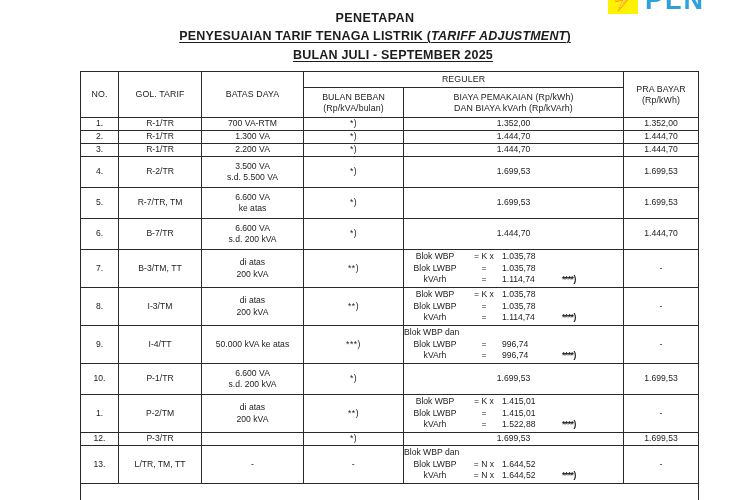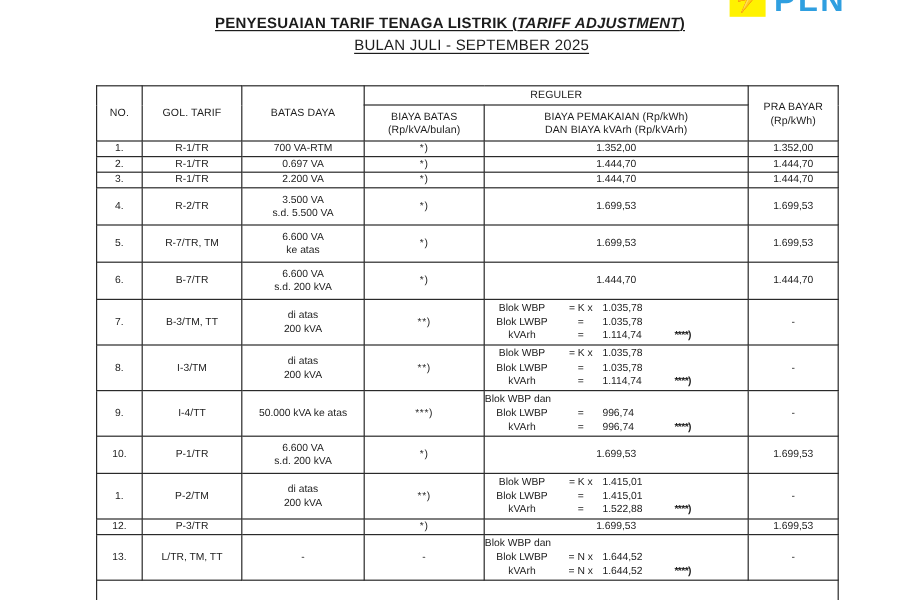--- a/index.html
+++ b/index.html
@@ -72,21 +72,21 @@
   }
   .title-2 .u {
     text-decoration: underline;
     text-underline-offset: 2px;
   }
   .title-2 .ital {
     font-style: italic;
   }
   .title-3 {
     font-size: 12.5px;
-    font-weight: normal;
+    font-weight: bold;
     letter-spacing: 0.2px;
     line-height: 18px;
     padding-left: 36px;
   }
   .title-3 .u {
     text-decoration: underline;
     text-underline-offset: 2px;
   }
 
   
@@ -159,20 +159,21 @@
 
 <div class="logo-wrap">
   <div class="logo-badge">
 
     <span class="bolt">⚡</span>
   </div>
   <div class="logo-text">PLN</div>
 </div>
 
 <div class="titles">
+  <div class="title-1">PENETAPAN</div>
   <div class="title-2"><span class="u"><span>PENYESUAIAN TARIF TENAGA LISTRIK (</span><span class="ital">TARIFF ADJUSTMENT</span><span>)</span></span></div>
   <div class="title-3"><span class="u">BULAN JULI - SEPTEMBER 2025</span></div>
 </div>
 
 <div class="table-wrap">
   <table class="tarif">
     <colgroup>
       <col class="col-no">
         <col class="col-gol">
         <col class="col-batas">
@@ -186,42 +187,42 @@
         <th rowspan="2">GOL. TARIF</th>
         <th rowspan="2">BATAS DAYA</th>
         <th colspan="2">REGULER</th>
         <th rowspan="2">
           <div>PRA BAYAR</div>
           <div>(Rp/kWh)</div>
         </th>
       </tr>
       <tr class="h-sub">
         <th>
-          <div>BIAYA BATAS</div>
+          <div>BULAN BEBAN</div>
           <div>(Rp/kVA/bulan)</div>
         </th>
         <th>
           <div>BIAYA PEMAKAIAN (Rp/kWh)</div>
           <div>DAN BIAYA kVArh (Rp/kVArh)</div>
         </th>
       </tr>
     </thead>
     <tbody id="tbody">
         <tr class="r-short">
           <td class="cell">1.</td>
           <td class="cell">R-1/TR</td>
           <td class="cell two-line">700 VA-RTM</td>
           <td class="cell star-mark">*)</td>
           <td class="cell">1.352,00</td>
           <td class="cell">1.352,00</td>
         </tr>
         <tr class="r-short">
           <td class="cell">2.</td>
           <td class="cell">R-1/TR</td>
-          <td class="cell two-line">0.697 VA</td>
+          <td class="cell two-line">1.300 VA</td>
           <td class="cell star-mark">*)</td>
           <td class="cell">1.444,70</td>
           <td class="cell">1.444,70</td>
         </tr>
         <tr class="r-short">
           <td class="cell">3.</td>
           <td class="cell">R-1/TR</td>
           <td class="cell two-line">2.200 VA</td>
           <td class="cell star-mark">*)</td>
           <td class="cell">1.444,70</td>

